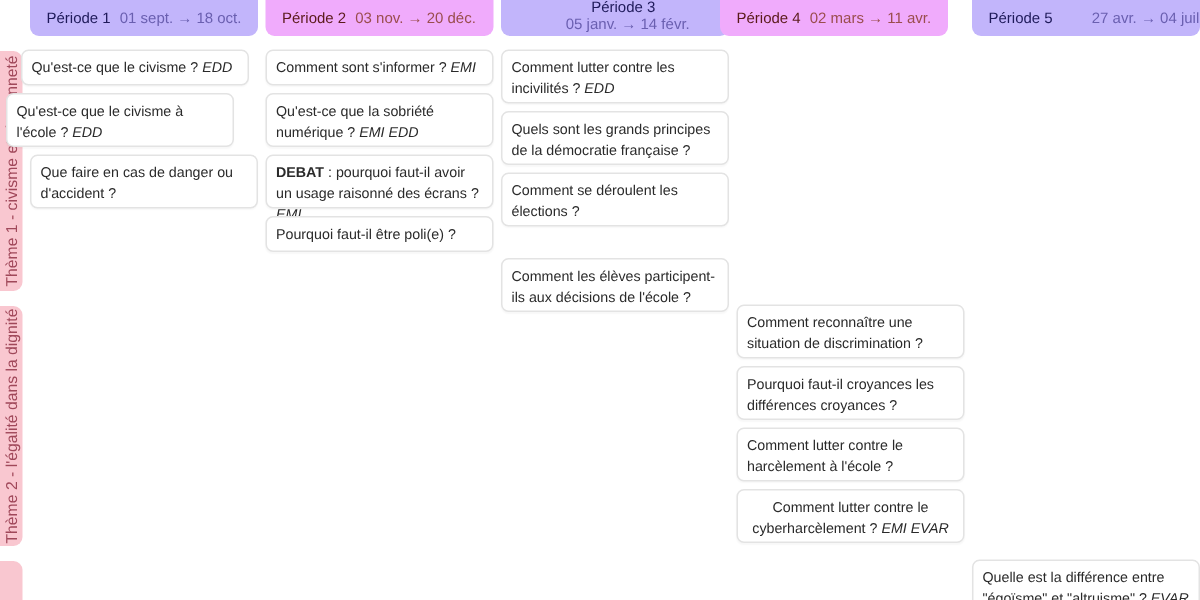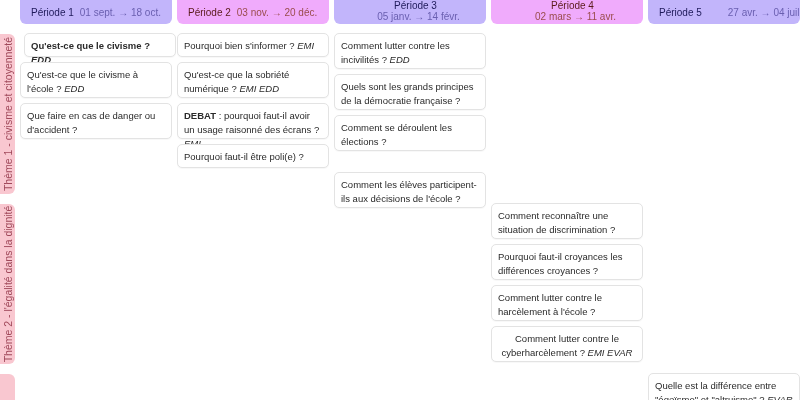--- a/index.html
+++ b/index.html
@@ -47,53 +47,53 @@
   <span class="pdates">01 sept. → 18 oct.</span>
 </div>
 <div class="period-header red" style="left:177px;">
   <span class="ptitle">Période 2</span>
   <span class="pdates">03 nov. → 20 déc.</span>
 </div>
 <div class="period-header violet" style="left:334px;flex-direction:column;">
   <span class="ptitle">Période 3</span>
   <span class="pdates">05 janv. → 14 févr.</span>
 </div>
-<div class="period-header red" style="left:491px;flex-direction:column;">
+<div class="period-header red" style="left:480px;">
   <span class="ptitle">Période 4</span>
   <span class="pdates">02 mars → 11 avr.</span>
 </div>
 <div class="period-header violet" style="left:648px;gap:20px;">
   <span class="ptitle">Période 5</span>
   <span class="pdates">27 avr. → 04 juil.</span>
 </div>
 
 <div class="theme-label" style="top:34px; height:160px;">
   <span>Thème 1 - civisme et citoyenneté</span>
 </div>
 <div class="theme-label" style="top:204px; height:160px;">
   <span>Thème 2 - l'égalité dans la dignité</span>
 </div>
 <div class="theme-label" style="top:374px; height:160px;">
   
 </div>
 
-<div class="card" style="left:24px; top:33px; height:24px;font-weight:bold;">
+<div class="card" style="left:14px; top:33px; height:24px;">
   <span>Qu'est-ce que le civisme ?</span>
   <i>EDD</i>
 </div>
-<div class="card" style="left:20px; top:62px; height:36px;">
+<div class="card" style="left:4px; top:62px; height:36px;">
   <span>Qu'est-ce que le civisme à l'école ?</span>
   <i>EDD</i>
 </div>
 <div class="card" style="left:20px; top:103px; height:36px;">
   <span>Que faire en cas de danger ou d'accident ?</span>
 </div>
 
 <div class="card" style="left:177px; top:33px; height:24px;">
-  <span>Pourquoi bien s'informer ?</span>
+  <span>Comment sont s'informer ?</span>
   <i>EMI</i>
 </div>
 <div class="card" style="left:177px; top:62px; height:36px;">
   <span>Qu'est-ce que la sobriété numérique ?</span>
   <i>EMI EDD</i>
 </div>
 <div class="card" style="left:177px; top:103px; height:36px;">
   <b>DEBAT</b><span> : pourquoi faut-il avoir un usage raisonné des écrans ?</span>
   <i>EMI</i>
 </div>

